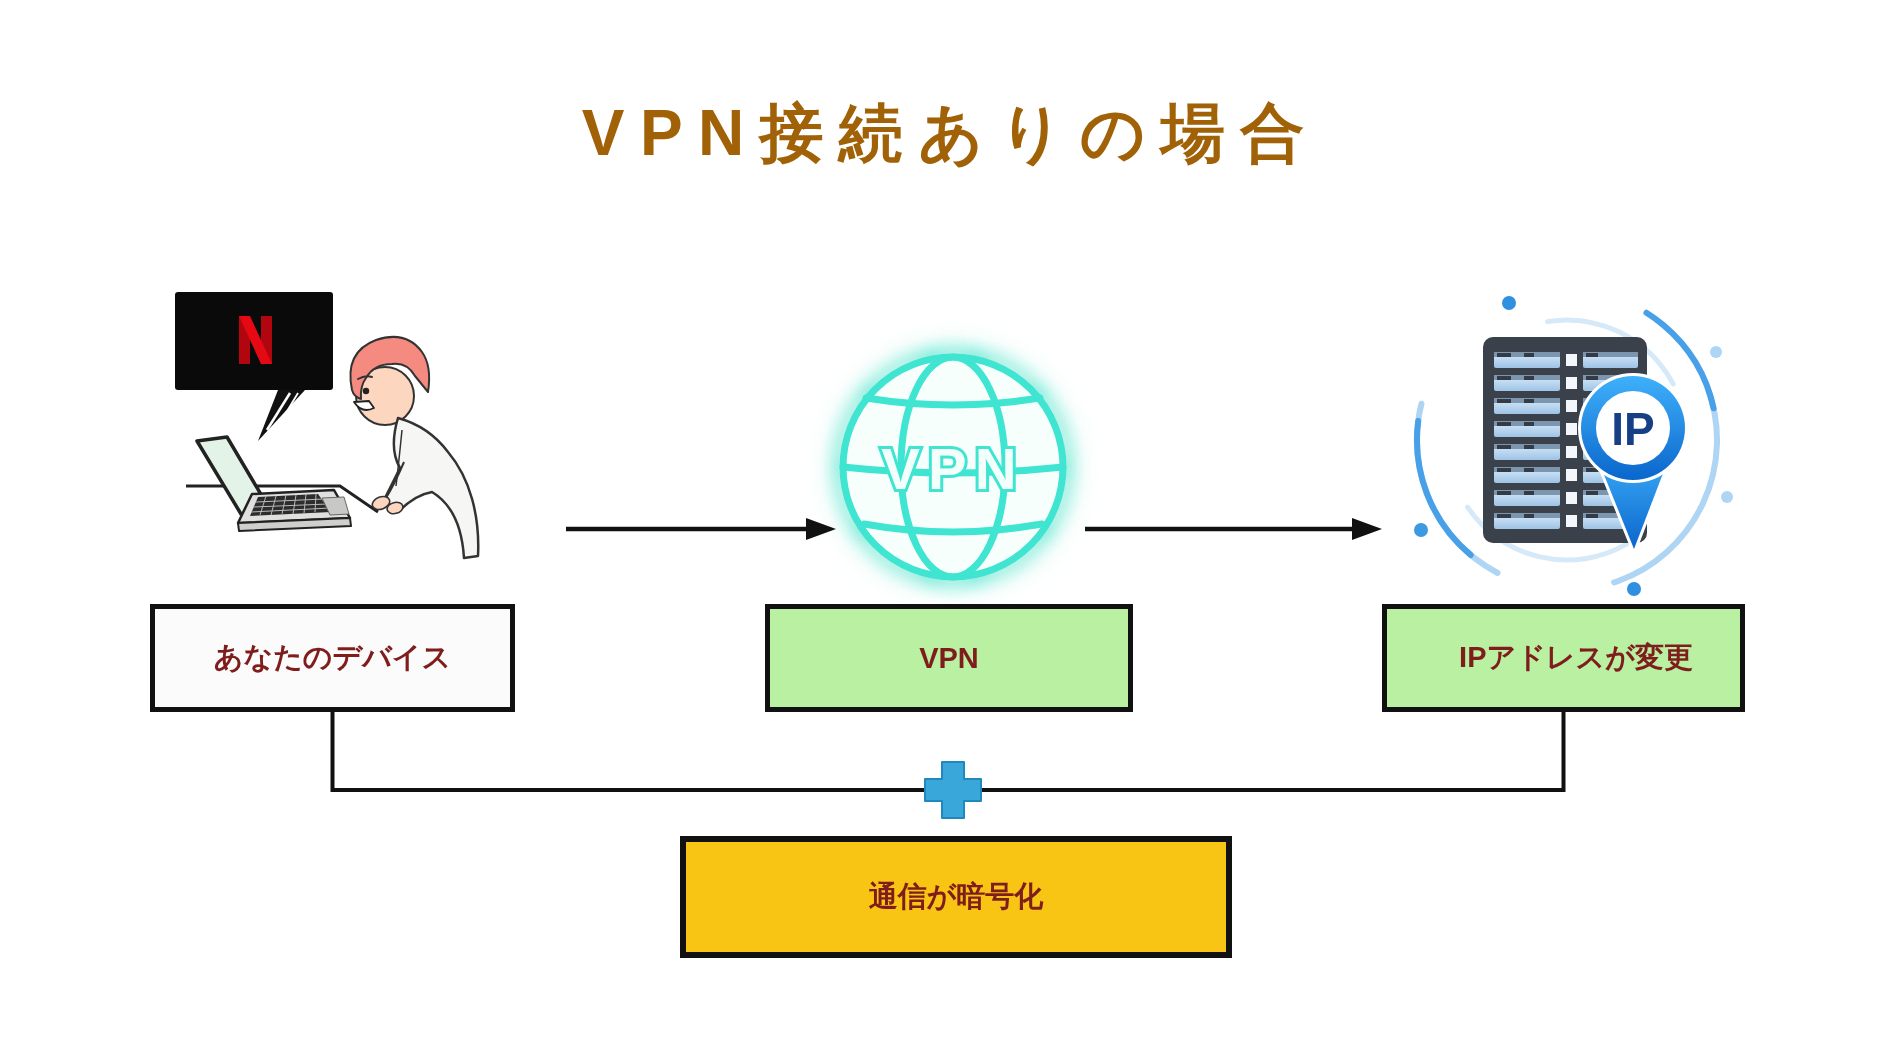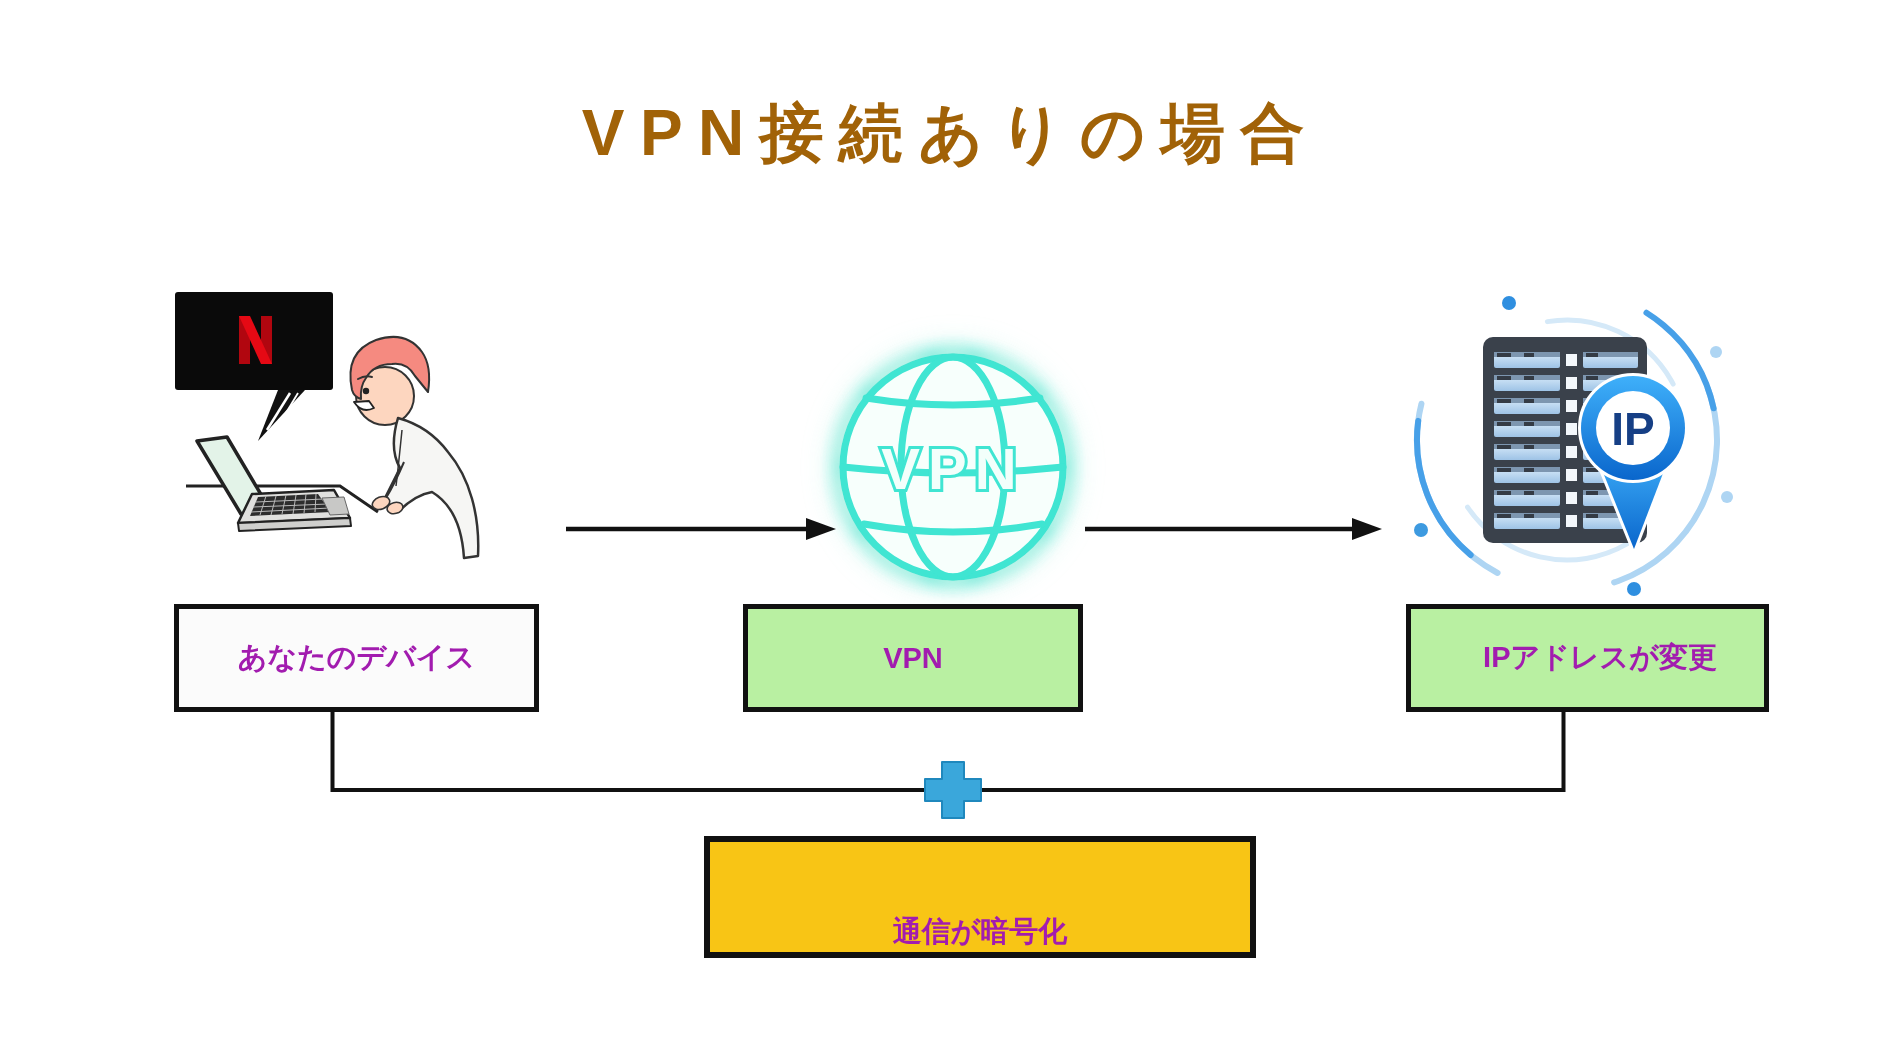--- a/index.html
+++ b/index.html
@@ -9,24 +9,24 @@
   }
   .title{
     position:absolute;top:92px;left:0;width:100%;margin:4px;
     text-align:center;font-size:64px;line-height:74px;font-weight:800;
     letter-spacing:0.24em;text-indent:0.24em;color:#a16207;
   }
   .illus-svg{position:absolute;left:0;top:0;width:1878px;height:1056px;z-index:1;}
   .box{
     position:absolute;box-sizing:border-box;border:5px solid #111;
     display:flex;align-items:center;justify-content:center;
-    font-size:29px;font-weight:700;color:#a21caf;z-index:2;text-align:center;margin-left:24px;
+    font-size:29px;font-weight:700;color:#7f1d1d;z-index:2;text-align:center;
   }
   .box-device{left:150px;top:604px;width:365px;height:108px;}
-  .box-vpn{left:719px;top:604px;width:340px;height:108px;}
+  .box-vpn{left:765px;top:604px;width:368px;height:108px;}
   .box-ip{left:1382px;top:604px;width:363px;height:108px;padding-left:25px;}
   .box-encrypted{left:680px;top:836px;width:552px;height:122px;border-width:6px;}
 </style>
 </head>
 <body>
 
 <div class="stage">
 
   <h1 class="title">VPN接続ありの場合</h1>
 
@@ -181,17 +181,17 @@
   </div>
 
   <div class="box box-vpn" style="background-color: rgb(185, 240, 162);">
     <span>VPN</span>
   </div>
 
   <div class="box box-ip" style="background-color: rgb(185, 240, 162);">
     <span>IPアドレスが変更</span>
   </div>
 
-  <div class="box box-encrypted" style="background-color: rgb(248, 197, 21); align-items: flex-end;">
+  <div class="box box-encrypted" style="background-color: rgb(248, 197, 21);">
     <span>通信が暗号化</span>
   </div>
 
 </div>
 
 </body></html>

